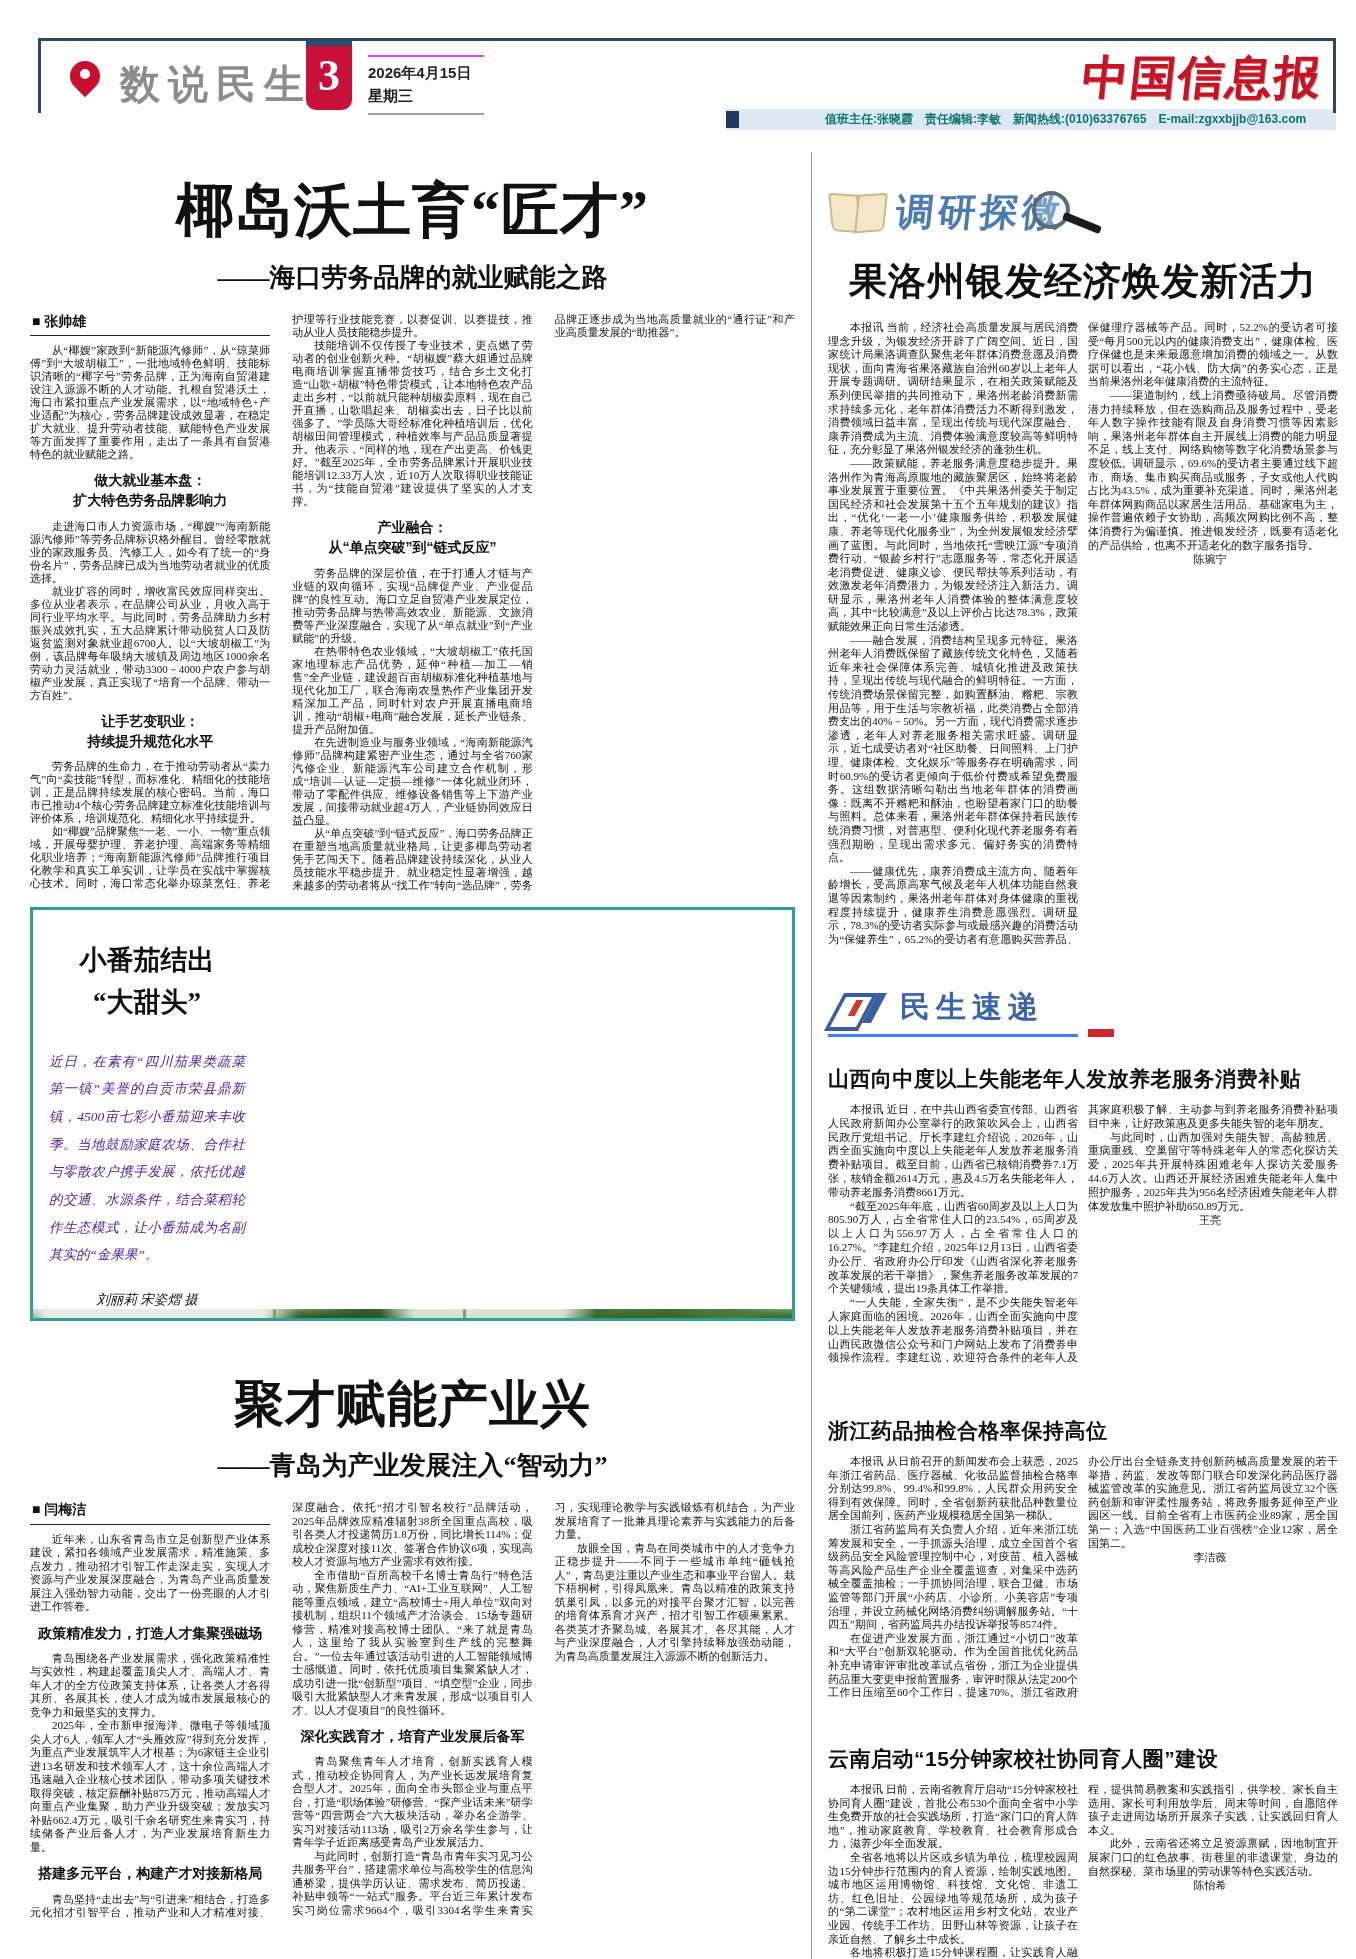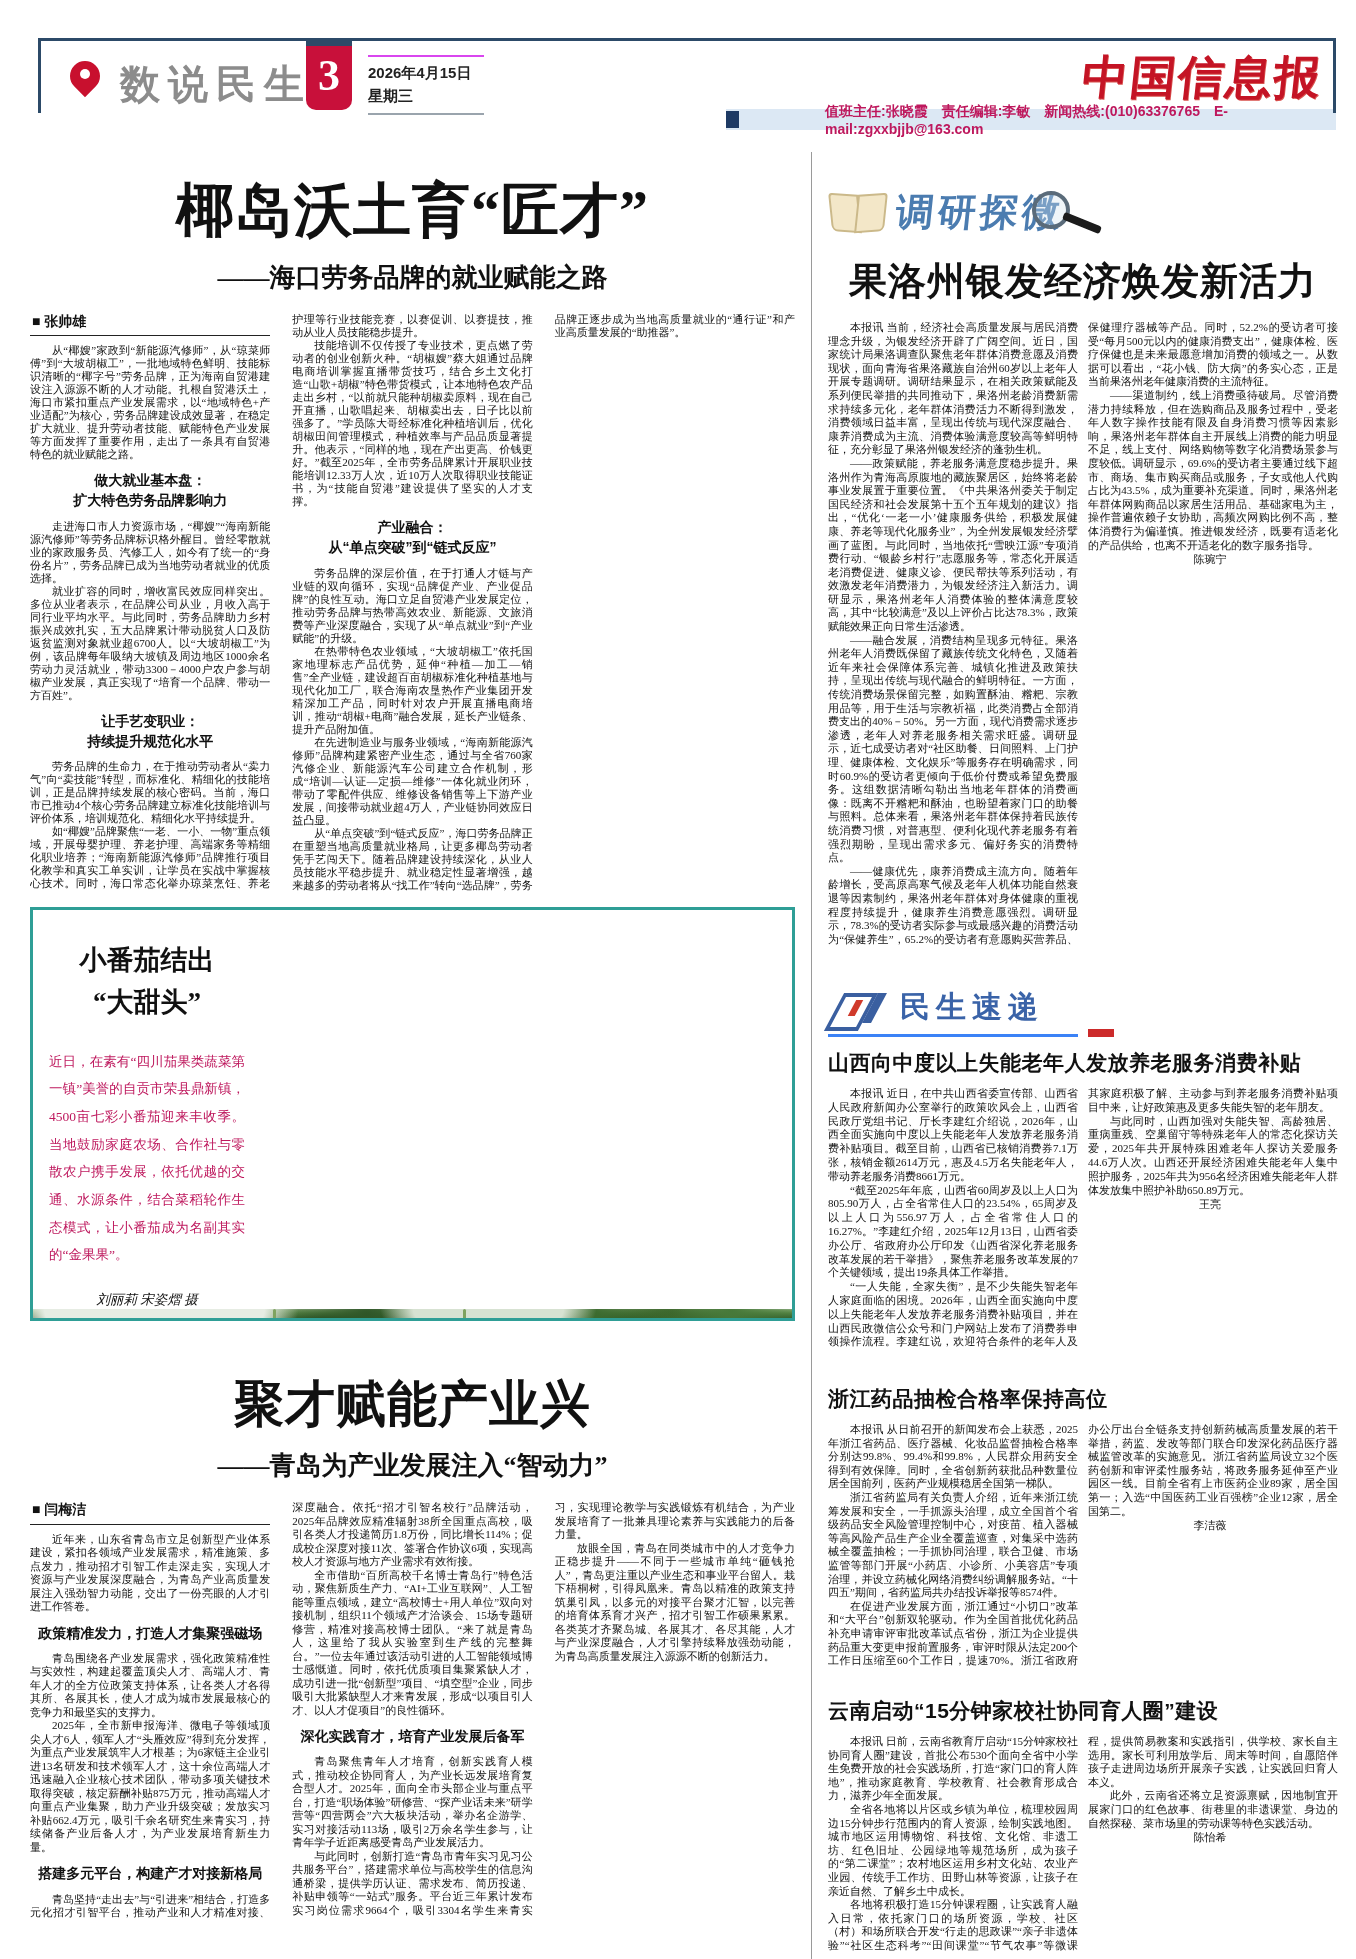--- a/index.html
+++ b/index.html
@@ -21,34 +21,34 @@
         font-family:"Liberation Serif",serif;font-weight:bold;font-size:44px;text-align:center;line-height:60px;}
   .date-block{position:absolute;left:330px;top:14px;width:116px;padding:5px 0 6px;
         border-top:2px solid #d946ef;border-bottom:2px solid #9aa4ad;
         font-family:"Liberation Sans",sans-serif;font-size:15px;font-weight:bold;color:#222;line-height:1.5;}
   .logo{position:absolute;right:14px;top:6px;font-family:"Liberation Serif",serif;font-weight:bold;
         font-size:46px;color:#c41425;transform:skewX(-6deg);letter-spacing:2px;
         text-shadow:1px 1px 0 #d9534f;}
   .masthead{position:absolute;left:688px;right:0;top:68px;height:21px;background:#dce8f4;
         display:flex;align-items:center;}
   .masthead .sq{width:13px;height:17px;background:#1e3a64;margin-right:86px;flex:none;}
-  .masthead .mtext{font-family:"Liberation Sans",sans-serif;font-size:14px;font-weight:bold;color:#be185d;}
+  .masthead .mtext{font-family:"Liberation Sans",sans-serif;font-size:12px;font-weight:bold;color:#0f766e;}
 
   
   .content{position:absolute;left:30px;right:18px;top:138px;display:flex;}
   .left-block{width:765px;flex:none;}
   .vrule{width:1px;background:#9a9a9a;margin:14px 16px 0 16px;flex:none;}
   .right-block{flex:1;min-width:0;}
 
   
   .h1{font-size:58px;font-weight:bold;text-align:center;margin:34px 0 6px;letter-spacing:1px;}
   .h1b{font-size:50px;font-weight:bold;text-align:center;margin:50px 0 6px;letter-spacing:1px;}
   .deck{font-size:26px;font-weight:bold;text-align:center;margin:10px 0 18px;}
   .h2r{font-size:38px;font-weight:bold;text-align:center;margin:16px 0 14px;letter-spacing:1px;}
-  .h3r{font-family:"Liberation Sans",sans-serif;font-size:21px;font-weight:bold;margin:16px 0 10px;letter-spacing:0.5px;}
+  .h3r{font-family:"Liberation Sans",sans-serif;font-size:21px;font-weight:bold;margin:32px 0 10px;letter-spacing:0.5px;}
 
   
   .cols{column-gap:22px;column-fill:auto;text-align:justify;overflow:hidden;}
   .cols3{column-count:3;}
   .cols2{column-count:2;column-gap:10px;}
   .cols-main{height:580px;font-size:11px;line-height:13px;}
   .cols-bottom{height:422px;font-size:11px;line-height:13.5px;}
   .cols-guoluo{height:628px;font-size:11px;line-height:13.6px;}
   .cols-item1{height:282px;font-size:11px;line-height:13.8px;}
   .cols-item2{height:258px;font-size:11px;line-height:13.6px;}
@@ -57,21 +57,21 @@
   .subhead{font-family:"Liberation Sans",sans-serif;font-weight:bold;font-size:14px;line-height:1.45;
         text-align:center;white-space:pre-line;margin:9px 0;text-indent:0;}
   .col-byline{font-family:"Liberation Sans",sans-serif;font-weight:bold;font-size:14px;
         border-bottom:1.5px solid #222;padding:2px 0 7px 2px;margin-bottom:8px;}
   .end-author{text-align:center;padding-right:6px;margin-top:1px;font-family:Liberation Serif, serif;}
 
   
   .photo-box{margin-top:14px;height:408px;border:3px solid #2f9e96;display:flex;background:#fff;flex-direction:column;}
   .caption{width:196px;flex:none;padding:24px 12px 0 16px;}
   .cap-title{font-size:27px;font-weight:bold;text-align:center;line-height:1.55;white-space:pre-line;margin:6px 0 0;}
-  .cap-body{margin-top:24px;font-size:13.5px;line-height:2.05;text-align:justify;color:#be185d;}
+  .cap-body{margin-top:24px;font-size:13.5px;line-height:2.05;font-style:italic;text-align:justify;color:#4c1d95;}
   .credit{margin-top:22px;font-size:13.5px;font-style:italic;text-align:center;}
   .photo{flex:1;position:relative;overflow:hidden;
     background:
       radial-gradient(200px 80px at 16% 5%, #e6ece3 0 55%, transparent 72%),
       radial-gradient(150px 60px at 60% 4%, #d7e2d2 0 50%, transparent 72%),
       radial-gradient(140px 120px at 12% 82%, #24401f 0%, transparent 70%),
       radial-gradient(170px 150px at 44% 72%, #2f5628 0%, transparent 70%),
       radial-gradient(130px 110px at 74% 62%, #3c6b2f 0%, transparent 70%),
       radial-gradient(160px 140px at 92% 32%, #47793a 0%, transparent 72%),
       radial-gradient(140px 120px at 56% 26%, #568a43 0%, transparent 72%),

